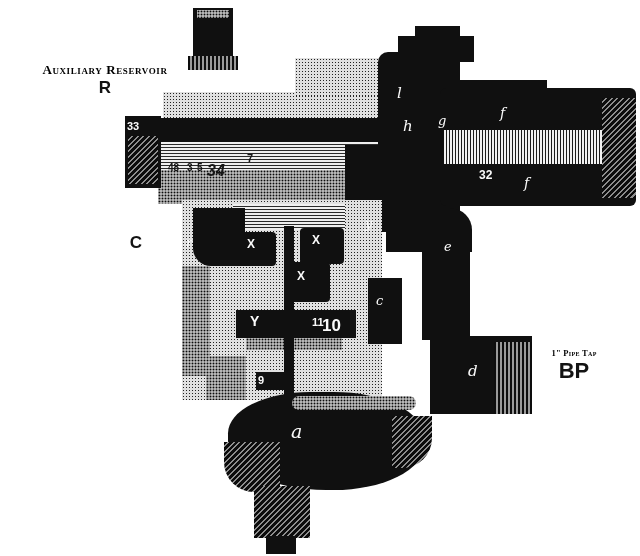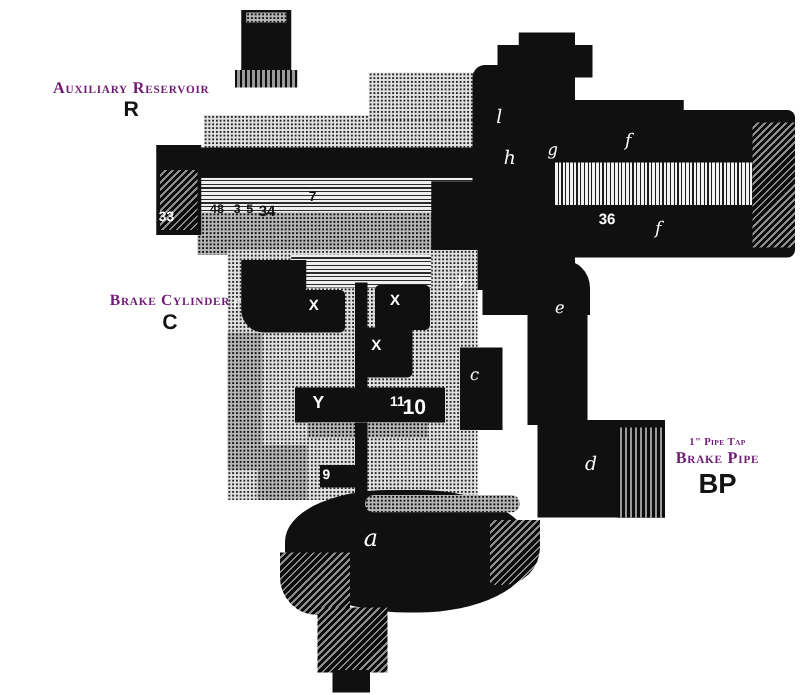--- a/index.html
+++ b/index.html
@@ -15,21 +15,21 @@
        background-size:3px 3px;}
   .hatchh{background:repeating-linear-gradient(180deg,#efefef 0 2px,#2a2a2a 2px 3px);}
   .hatchv{background:repeating-linear-gradient(90deg,#f2f2f2 0 2px,#1c1c1c 2px 3px);}
   .hatchvd{background:repeating-linear-gradient(90deg,#0d0d0d 0 2px,#9a9a9a 2px 4px);}
   .hatchdd{background:repeating-linear-gradient(135deg,#0c0c0c 0 2.5px,#8d8d8d 2.5px 4px);}
   .mark{position:absolute;color:#fbfbfb;font-family:"DejaVu Serif",serif;
         font-style:italic;font-size:14px;line-height:1;}
   .mark.upright{font-style:normal;font-family:"Liberation Sans",sans-serif;
         font-weight:bold;font-size:12px;}
   .mark.dark{color:#151515;}
-  .cap{font-variant:small-caps;font-weight:bold;color:#701a75;letter-spacing:0.6px;
+  .cap{font-variant:small-caps;font-weight:bold;color:#000000;letter-spacing:0.6px;
        font-family:"Liberation Serif",serif;}
   .lbl{position:absolute;text-align:center;color:#131313;}
 </style>
 </head>
 <body>
 
 <div id="fig">
 
   <div class="abs blk" style="left:193px;top:8px;width:40px;height:58px;"></div>
   <div class="abs spk2" style="left:197px;top:10px;width:32px;height:8px;"></div>
@@ -80,50 +80,48 @@
   <div class="abs hatchdd" style="left:224px;top:442px;width:56px;height:50px;border-radius:0 0 0 30px;"></div>
   <div class="abs hatchdd" style="left:392px;top:416px;width:40px;height:52px;border-radius:0 0 30px 0;"></div>
   <div class="abs hatchdd" style="left:254px;top:486px;width:56px;height:52px;"></div>
   <div class="abs blk" style="left:266px;top:536px;width:30px;height:18px;"></div>
 
   <span class="mark" style="left:397px;top:86px;font-size:15px;">l</span>
   <span class="mark" style="left:403px;top:119px;font-size:15px;">h</span>
   <span class="mark" style="left:438px;top:114px;font-size:13px;">g</span>
   <span class="mark" style="left:500px;top:106px;">f</span>
   <span class="mark" style="left:524px;top:176px;">f</span>
-  <span class="mark upright" style="left:479px;top:169px;">36</span>
+  <span class="mark upright" style="left:479px;top:169px;">32</span>
   <span class="mark" style="left:444px;top:240px;font-size:13px;">e</span>
   <span class="mark" style="left:365px;top:217px;font-size:13px;">y</span>
   <span class="mark" style="left:376px;top:294px;font-size:13px;">c</span>
   <span class="mark" style="left:468px;top:364px;font-size:15px;">d</span>
   <span class="mark" style="left:291px;top:422px;font-size:19px;">a</span>
   <span class="mark upright" style="left:247px;top:238px;">X</span>
   <span class="mark upright" style="left:312px;top:234px;">X</span>
   <span class="mark upright" style="left:297px;top:270px;">X</span>
   <span class="mark upright" style="left:250px;top:314px;font-size:14px;">Y</span>
   <span class="mark upright" style="left:312px;top:317px;font-size:11px;">11</span>
   <span class="mark upright" style="left:322px;top:317px;font-size:17px;">10</span>
   <span class="mark upright" style="left:258px;top:375px;font-size:11px;">9</span>
-  <span class="mark upright" style="left:127px;top:121px;font-size:11px;margin-top:48px;">33</span>
+  <span class="mark upright" style="left:127px;top:121px;font-size:11px;">33</span>
   <span class="mark" style="left:186px;top:236px;font-size:13px;">r</span>
   <span class="mark upright dark" style="left:168px;top:163px;font-size:10px;">48</span>
   <span class="mark upright dark" style="left:187px;top:163px;font-size:10px;">3</span>
   <span class="mark upright dark" style="left:197px;top:163px;font-size:10px;">5</span>
-  <span class="mark upright dark" style="left:207px;top:163px;font-size:12px;">34</span>
+  <span class="mark upright dark" style="left:207px;top:163px;font-size:16px;font-style:italic;">34</span>
   <span class="mark upright dark" style="left:247px;top:153px;font-size:11px;">7</span>
 
   <div class="lbl" style="left:30px;top:62px;width:150px;">
     <div class="cap" style="font-size:13px;">Auxiliary Reservoir</div>
     <div style="font-weight:bold;font-size:17px;font-family:'Liberation Sans',sans-serif;">R</div>
   </div>
 
   <div class="lbl" style="left:78px;top:233px;width:116px;">
-    <div class="cap" style="font-size:12.5px;">Brake Cylinder</div>
     <div style="font-weight:bold;font-size:17px;font-family:'Liberation Sans',sans-serif;">C</div>
   </div>
 
   <div class="lbl" style="left:522px;top:348px;width:104px;">
     <div class="cap" style="font-size:8.5px;letter-spacing:0.3px;">1" Pipe Tap</div>
-    <div class="cap" style="font-size:13px;">Brake Pipe</div>
     <div style="font-weight:bold;font-size:22px;font-family:'Liberation Sans',sans-serif;">BP</div>
   </div>
 
 </div>
 
 </body></html>

